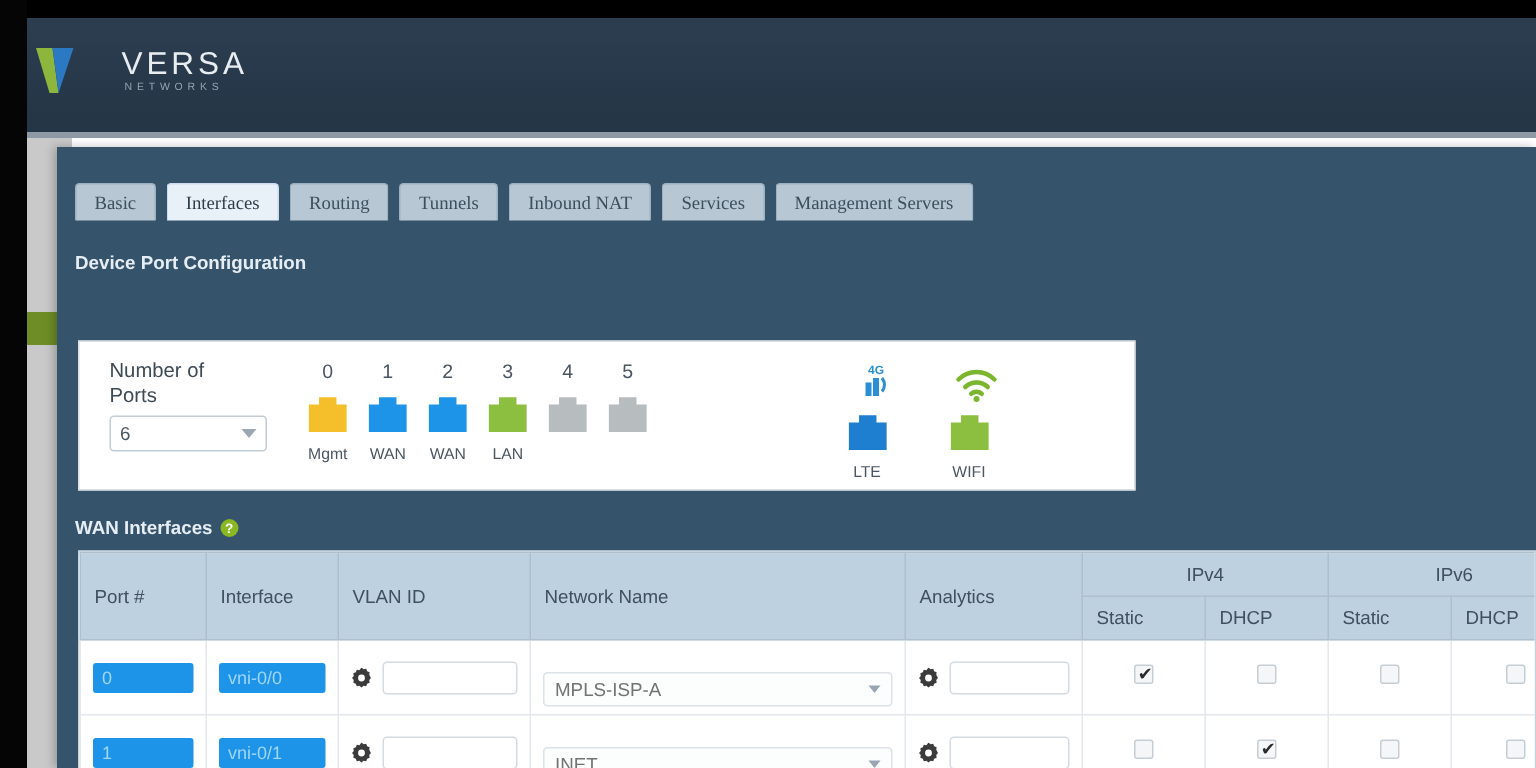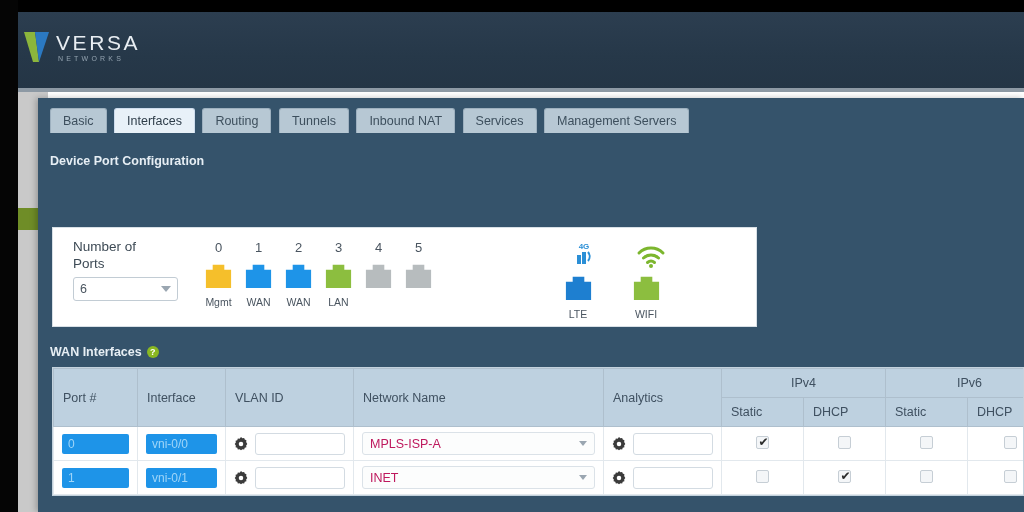--- a/index.html
+++ b/index.html
@@ -13,21 +13,21 @@
 
   
   .topblack { position:absolute; left:0; top:0; width:1024px; height:12px; background:#000; z-index:40;}
   .leftblack { position:absolute; left:0; top:0; width:18px; height:512px; background:#050505; z-index:40;}
 
   
   .appheader {
     position:absolute; left:18px; top:12px; width:1006px; height:80px;
     background: linear-gradient(180deg,#2c3e50 0%, #263849 55%, #243545 100%);
   }
-  .logo-wrap { position:absolute; left:6px; top:18px; display:flex; align-items:center; gap:2px; }
+  .logo-wrap { position:absolute; left:6px; top:18px; display:flex; align-items:center; gap:27px; }
   .logo-mark { width:30px; height:34px; }
   .logo-text { line-height:1; }
   .logo-title {
     color:#e8edf2; font-size:21px; letter-spacing:2.6px; font-weight:400;
   }
   .logo-sub {
     color:#94a3b0; font-size:7px; letter-spacing:3.2px; margin-top:2px; padding-left:2px;
   }
   .nav { position:absolute; left:0; top:52px; width:100%; height:28px; }
   .nav-item {
@@ -54,21 +54,21 @@
     position:absolute; left:38px; top:98px; width:986px; height:414px;
     background:#35536b; box-shadow:-2px 0 6px rgba(0,0,0,.25);
   }
   .modal-title-bar {
     height:38px; background:#eaf4fb; border-bottom:1px solid #cfe0ec;
     display:flex; align-items:center; padding-left:14px;
   }
   .modal-title { color:#2f3f4c; font-size:14.5px; }
 
   
-  .tabstrip { position:relative; height:32px; margin-top:10px; padding-left:12px; }
+  .tabstrip { position:relative; height:32px; margin-top:24px; padding-left:12px;font-family:Liberation Serif, serif; }
   .tab {
     display:inline-block; height:25px; line-height:25px; padding:0 12px;
     background:#b7c8d4; color:#3d4f5d; font-size:12.5px;
     border:1px solid #9db0bf; border-bottom:none;
     border-radius:3px 3px 0 0; margin-right:3px; vertical-align:bottom;
   }
   .tab.active { background:#e8f1f8; color:#2e3d49; border-color:#cddced; }
 
   
   .section-label {
@@ -132,21 +132,21 @@
     padding:3px 6px; border-radius:2px; height:20px; line-height:14px;
     overflow:hidden; white-space:nowrap;
   }
   .cellflex { display:flex; align-items:center; gap:7px; }
   .txtinput {
     flex:1; height:22px; border:1px solid #d3dbe2; border-radius:3px; background:#fff;
   }
   .ddinput {
     height:23px; border:1px solid #dbe2e8; border-radius:3px; background:#fcfdfd;
     display:flex; align-items:center; justify-content:space-between;
-    padding:0 7px; color:#be185d; font-size:12.5px;
+    padding:0 7px; color:#737373; font-size:12.5px;margin-top:16px;
   }
   .gear { width:14px; height:14px; flex:0 0 14px; }
   .cbox {
     display:inline-block; width:13px; height:13px; border:1px solid #c6ced5;
     background:#f4f6f8; border-radius:2px; position:relative;
   }
   .cbox.checked::after {
     content:"✔"; position:absolute; left:0; top:-2px; width:13px;
     font-size:12px; line-height:15px; text-align:center; color:#2b2b2b;
   }

